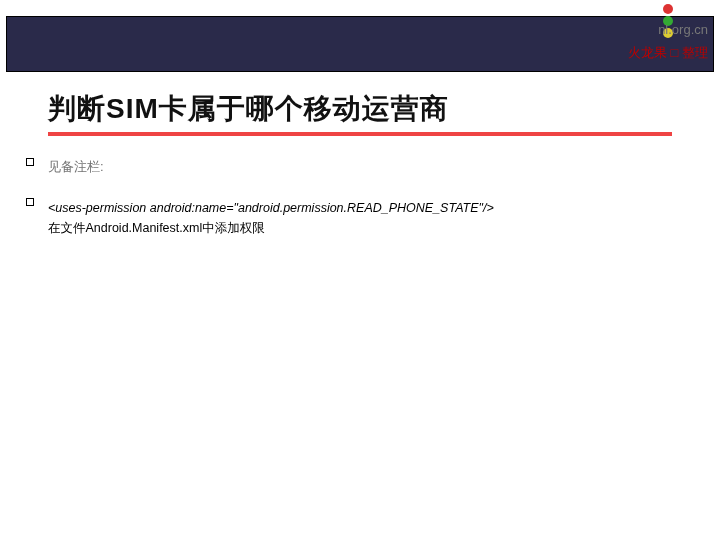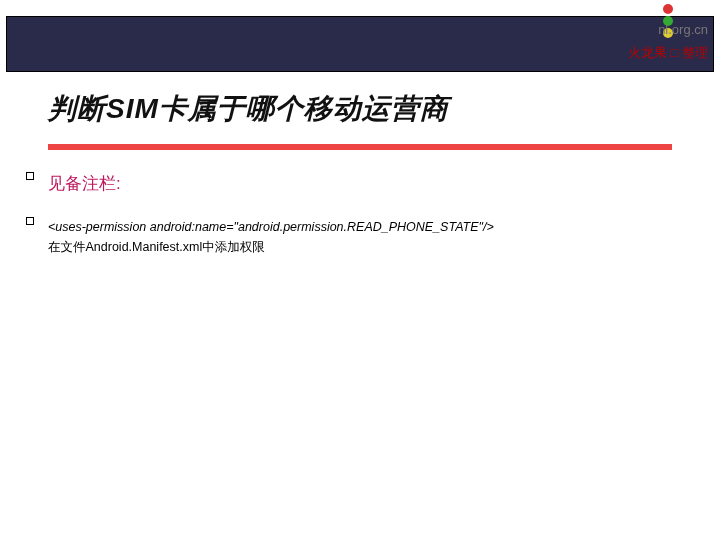--- a/index.html
+++ b/index.html
@@ -51,29 +51,28 @@
     .content {
       position: absolute;
       top: 90px;
       left: 48px;
       right: 48px;
     }
     .title {
       font-family: "Arial", "Microsoft YaHei", sans-serif;
       font-size: 28px;
       color: #111;
-      border-bottom: 6px solid #ef4444;
-      padding-bottom: 16px;
+      border-bottom: 4px solid #ef4444;
+      padding-bottom: 4px;
       margin-bottom: 22px;
       letter-spacing: 1px;
-      font-style: italic;
     }
     .note {
-      font-size: 17px;
-      color: #be185d;
+      font-size: 13px;
+      color: #737373;
       margin-bottom: 22px;
       font-family: Arial, "SimSun", sans-serif;
     }
     .body-text {
       font-size: 12.5px;
       color: #000;
       line-height: 1.6;
       font-family: Arial, "SimSun", sans-serif;
     }
     .body-text .line {

